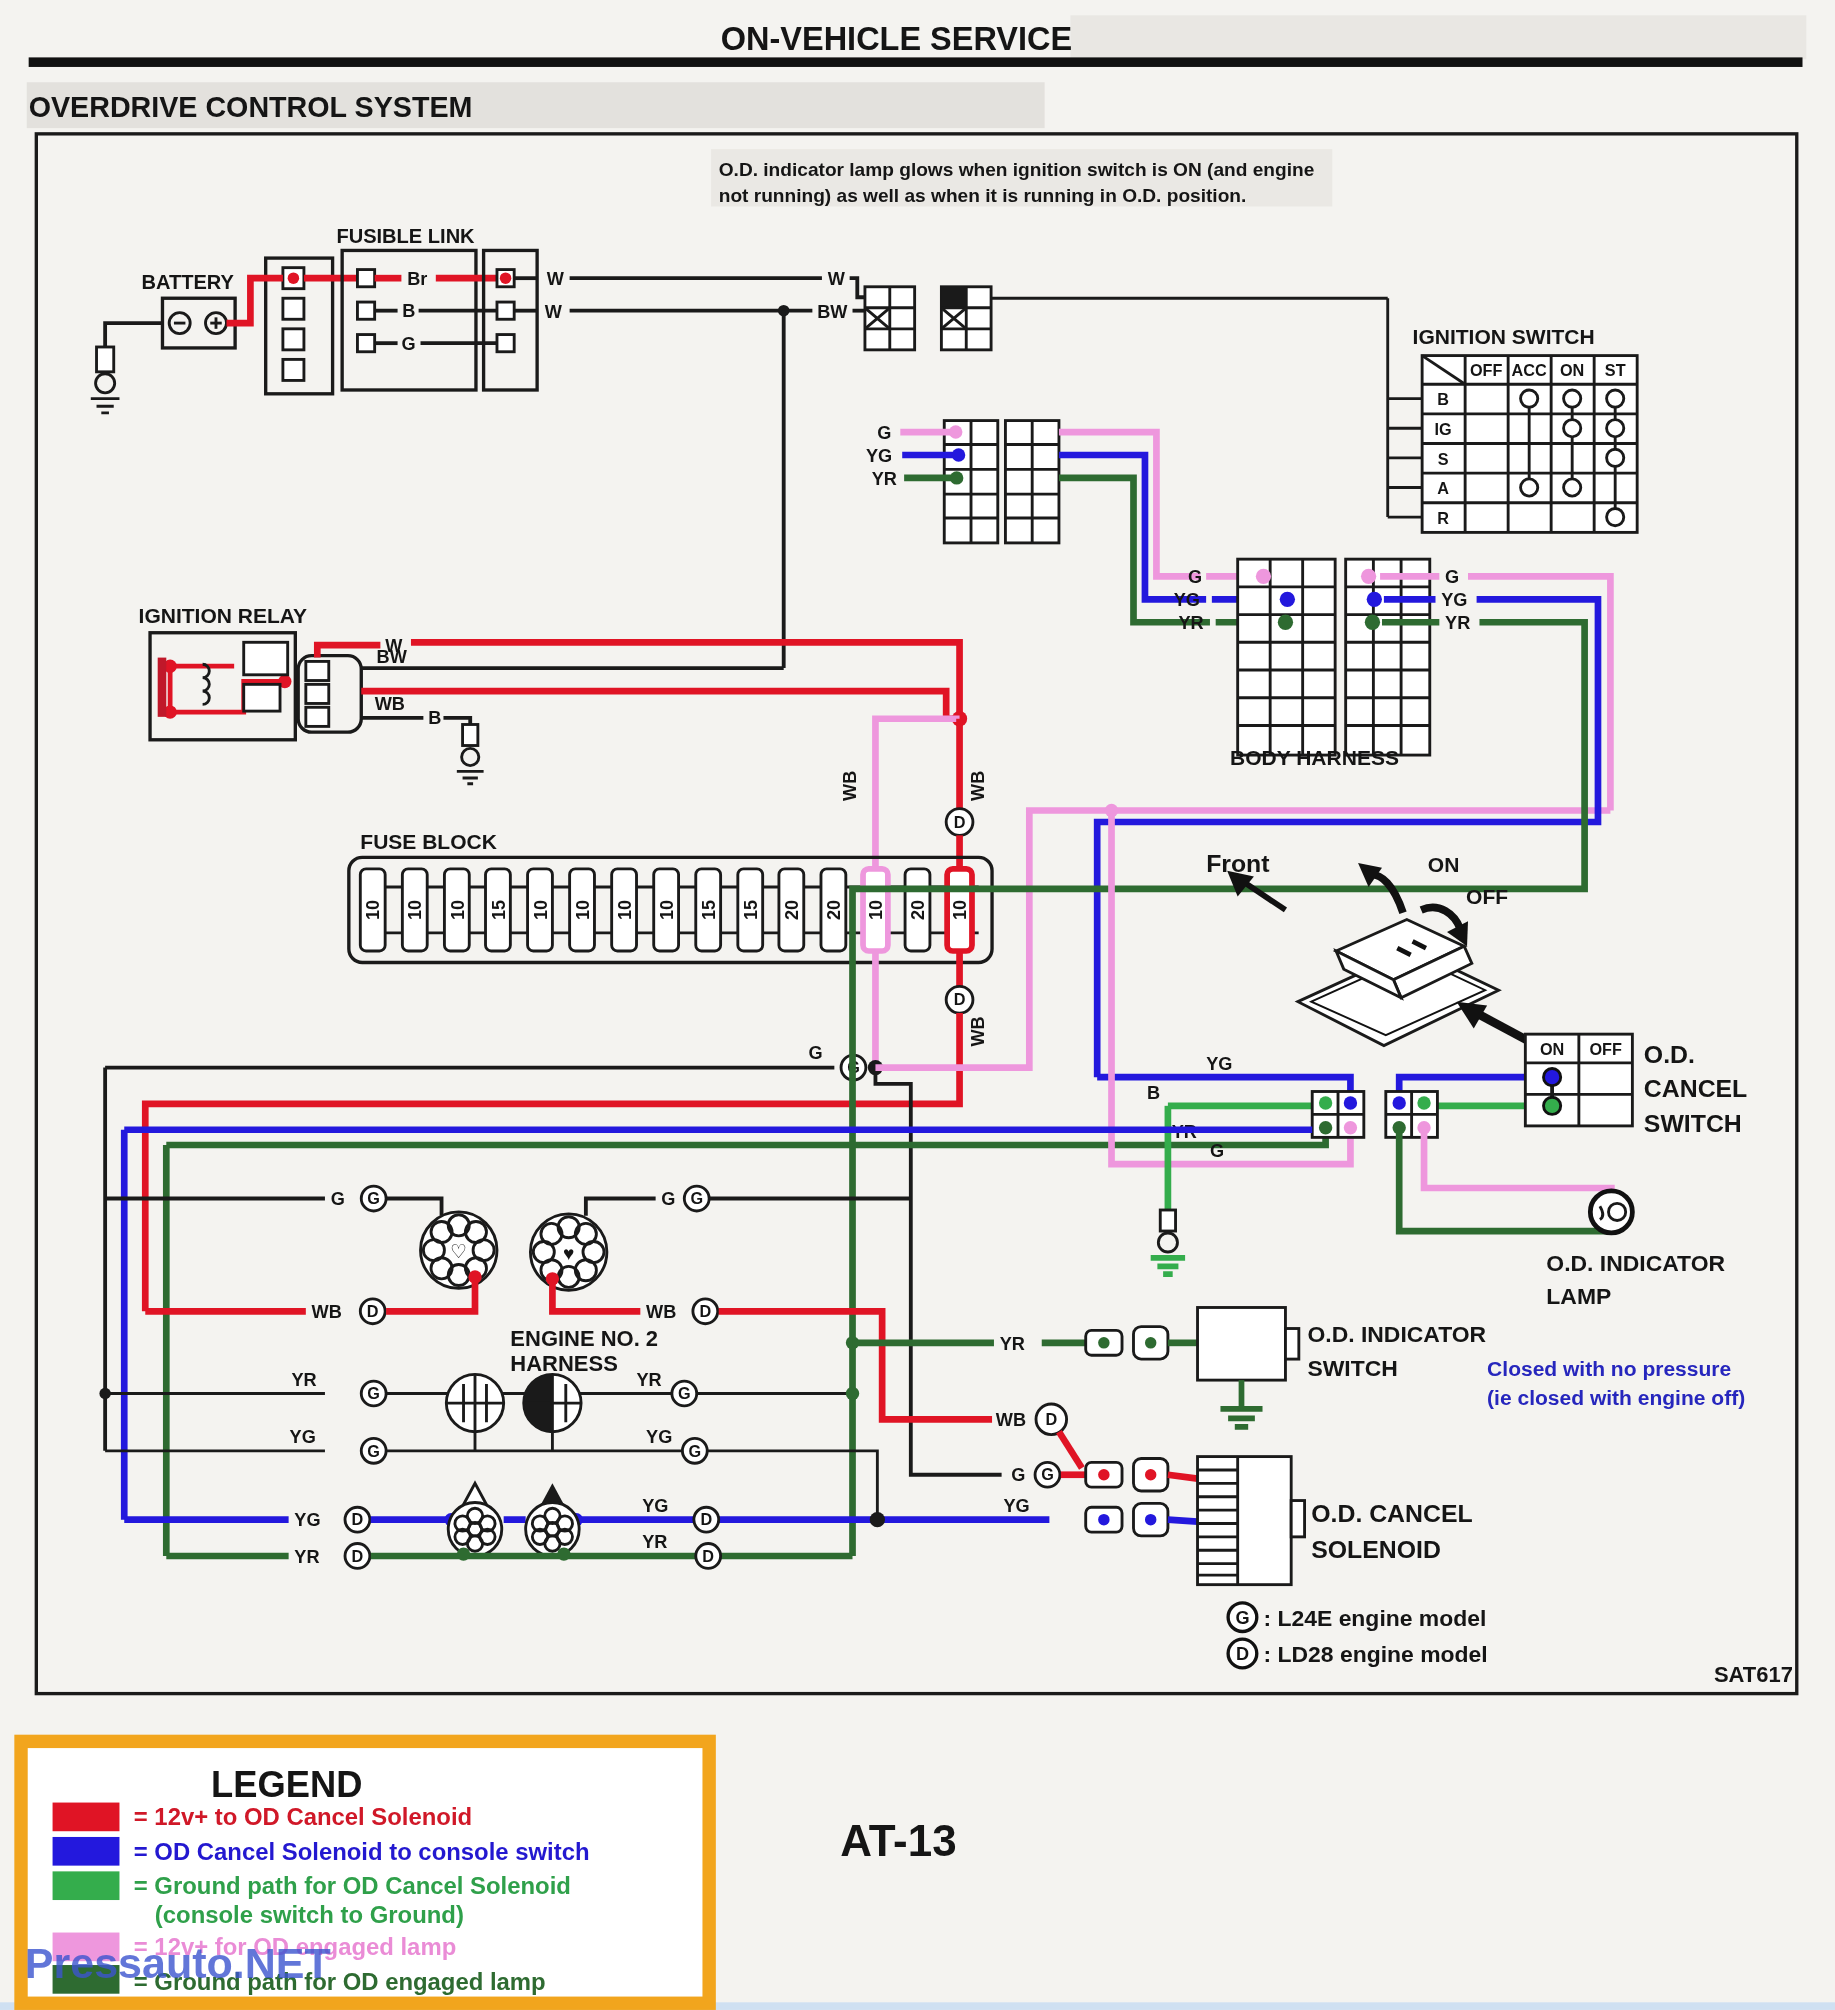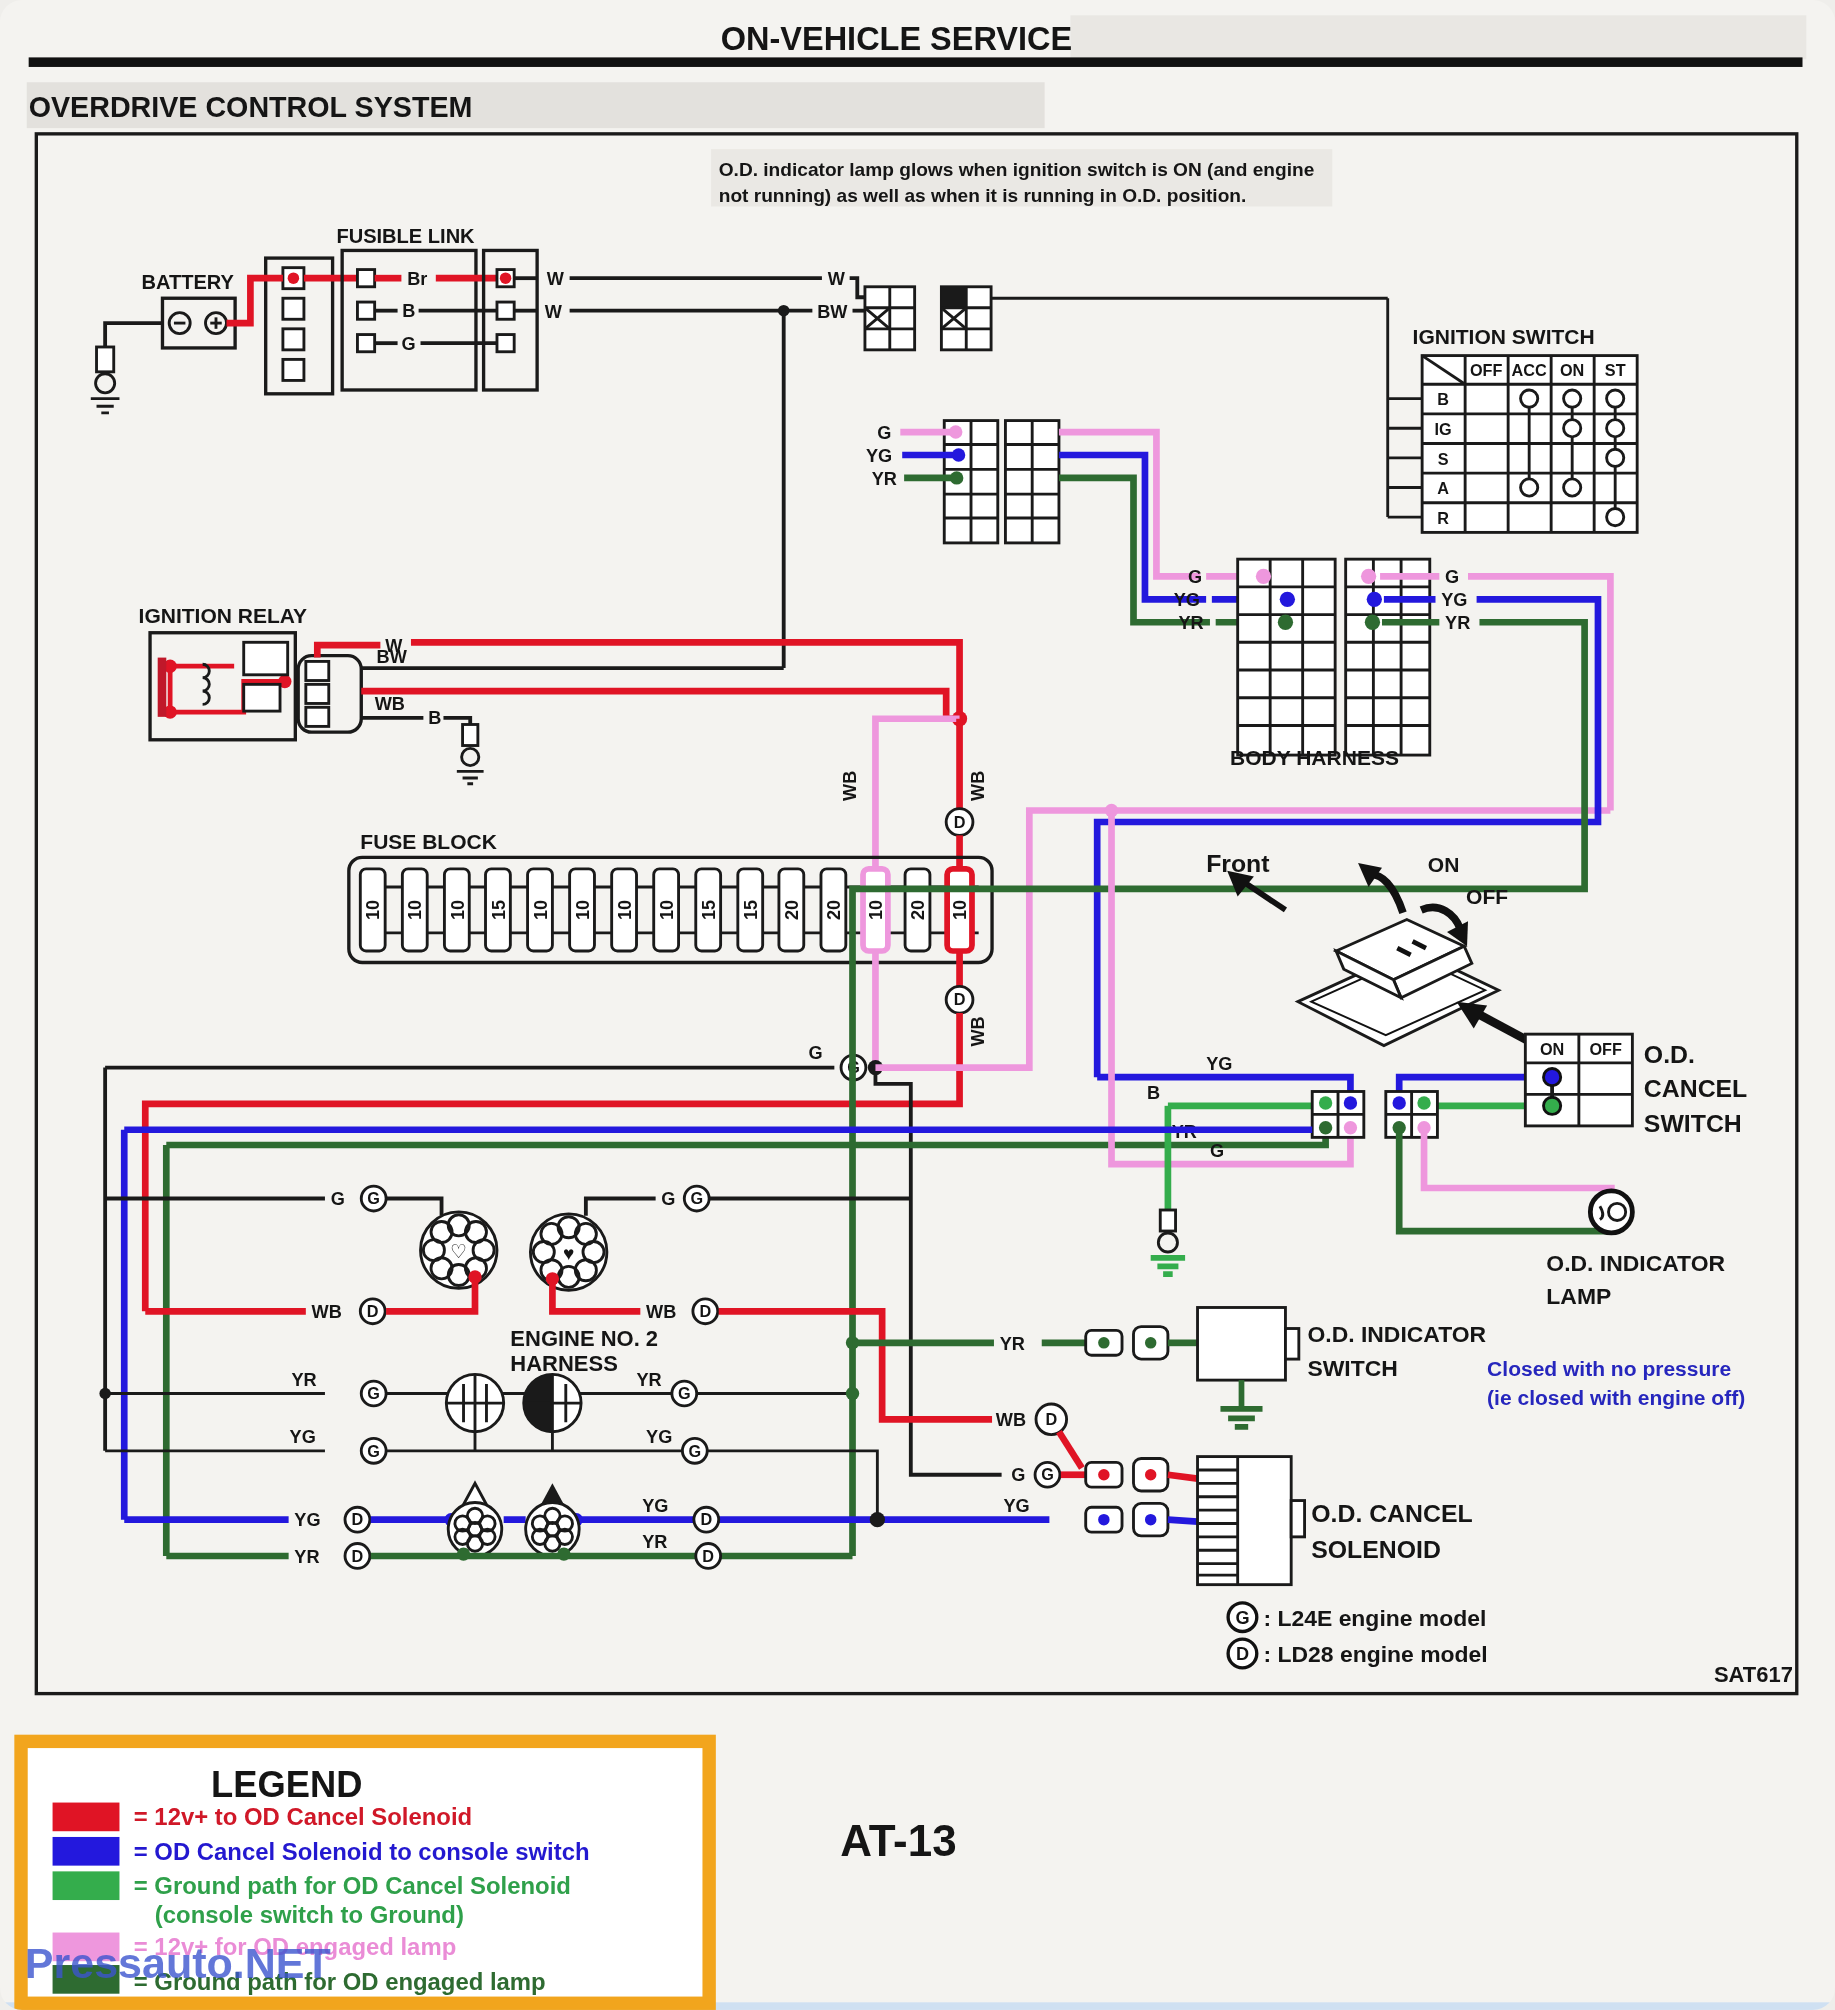--- a/index.html
+++ b/index.html
@@ -1,16 +1,16 @@
 <!DOCTYPE html>
 <html><head>
 <meta charset="utf-8">
 <style>
   html,body{margin:0;padding:0;background:#efeeeb;}
-  .page{position:relative;width:1835px;height:2010px;background:#f4f3f0;overflow:hidden;border-radius:22px;}
+  .page{position:relative;width:1835px;height:2010px;background:#f4f3f0;overflow:hidden;}
   svg text{font-family:"Liberation Sans","DejaVu Sans",sans-serif;font-weight:bold;fill:#151515;}
   
   .wk{stroke:#1a1a1a;stroke-width:4;fill:none;}
   .wk3{stroke:#1a1a1a;stroke-width:3;fill:none;}
   .wr{stroke:#e01425;stroke-width:7;fill:none;}
   .wb{stroke:#2318dd;stroke-width:7;fill:none;}
   .wg{stroke:#34ad4c;stroke-width:7;fill:none;}
   .wd{stroke:#2e6b31;stroke-width:7;fill:none;}
   .wp{stroke:#ee97dd;stroke-width:7;fill:none;}
   .box{stroke:#1a1a1a;stroke-width:3.5;fill:none;}

